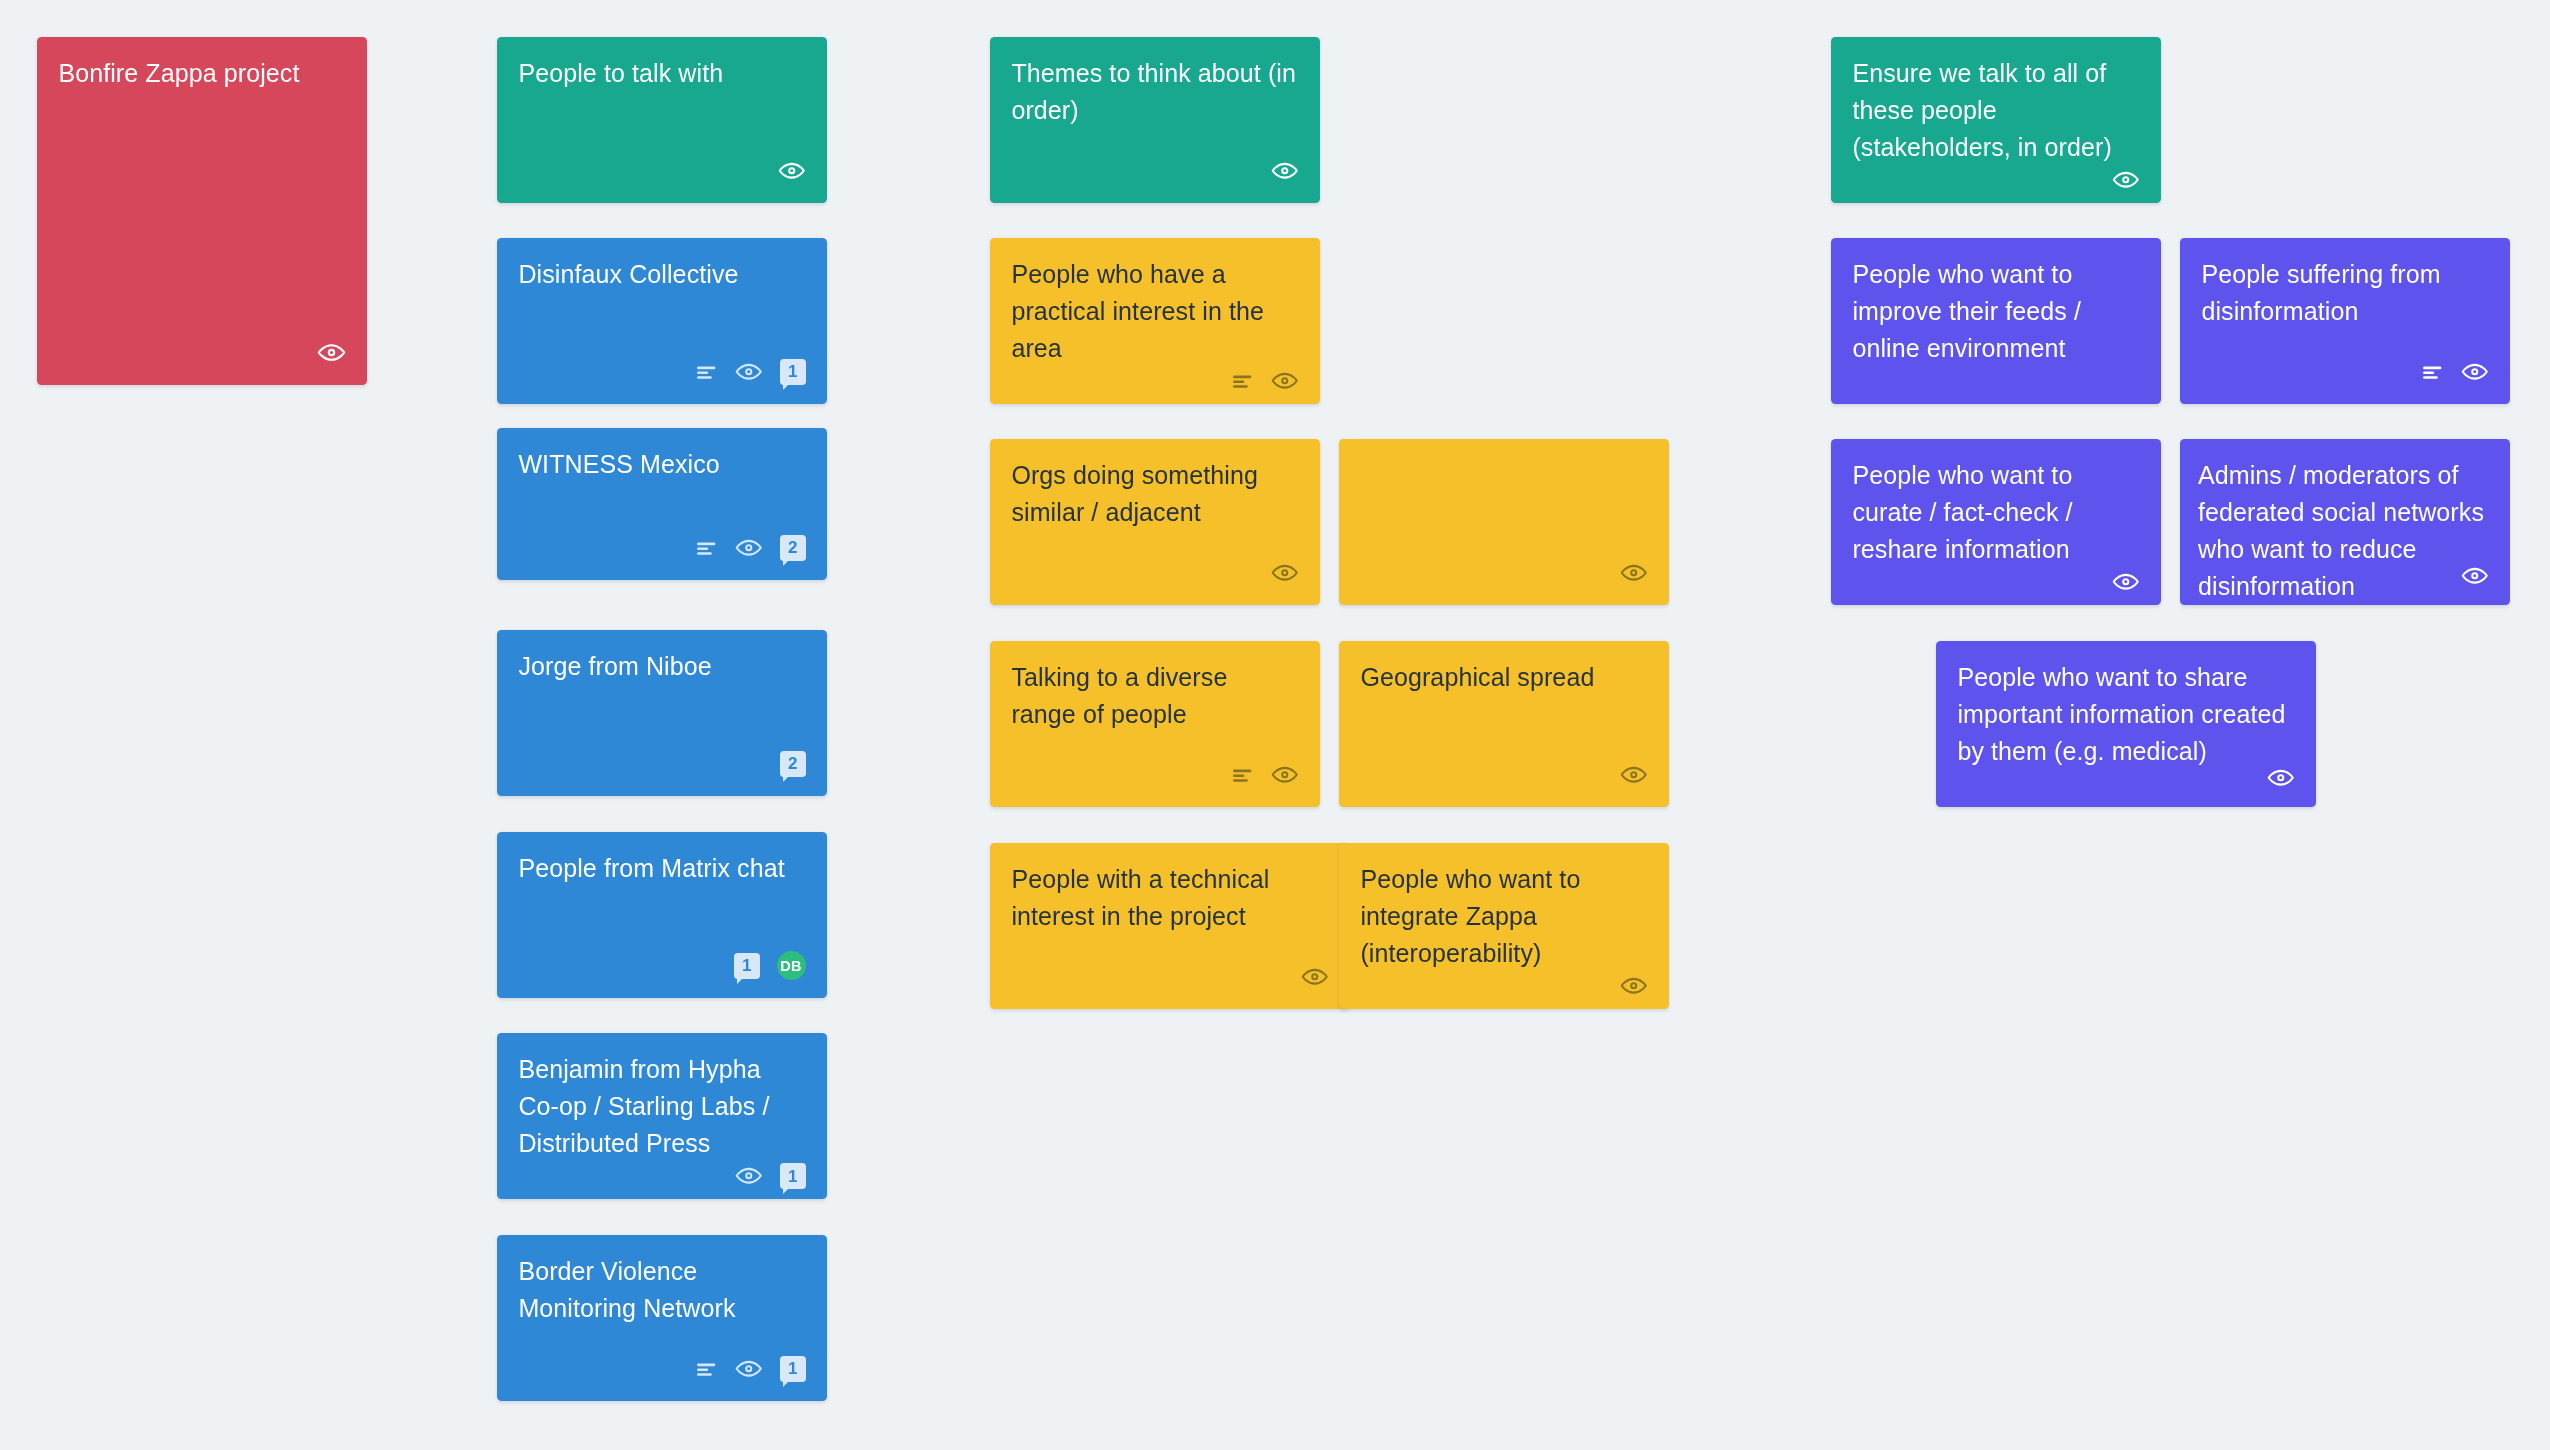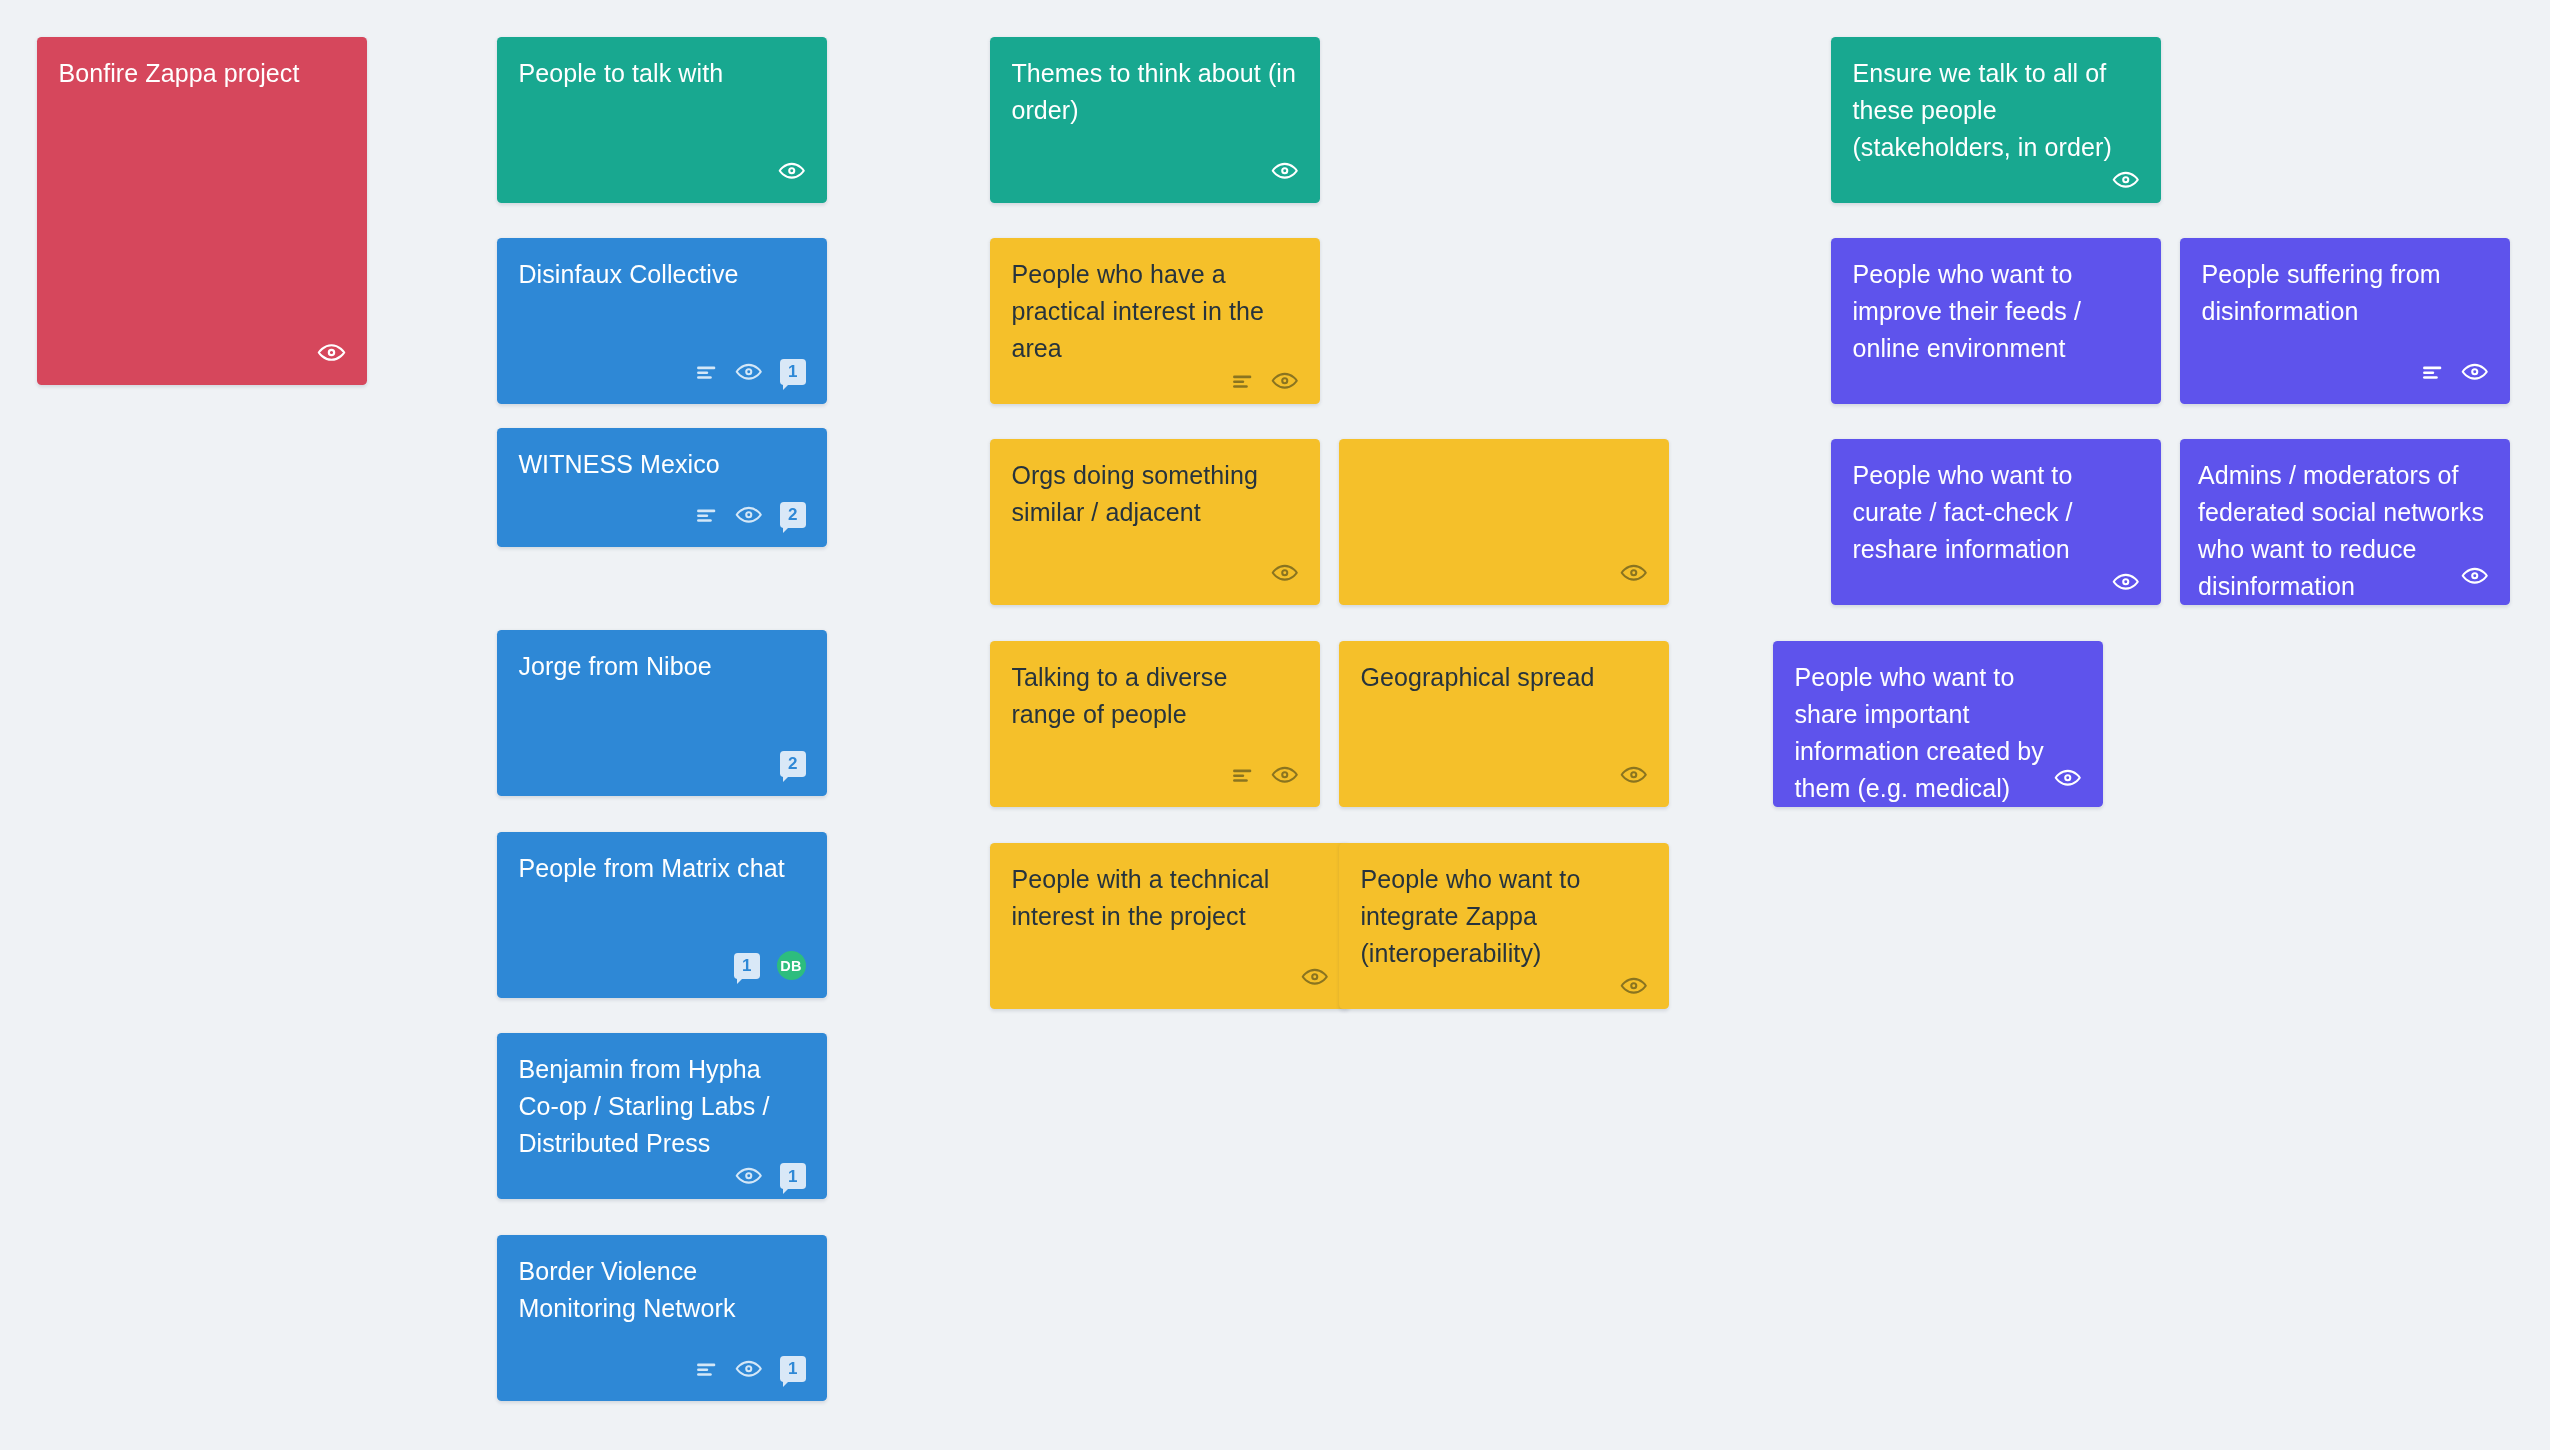--- a/index.html
+++ b/index.html
@@ -137,21 +137,21 @@
       <span class="icon ic-blue">
         <svg width="27.5" height="27.5" viewBox="0 0 24 24" fill="none" stroke="currentColor" stroke-width="1.8" stroke-linecap="round" stroke-linejoin="round">
             <path d="M1.5 12s3.8-6 10.5-6 10.5 6 10.5 6-3.8 6-10.5 6S1.5 12 1.5 12z"></path>
             <circle cx="12" cy="12" r="2.2"></circle>
           </svg>
       </span>
       <span class="badge">1</span>
     </div>
   </div>
 
-  <div class="card c-blue" style="left:497px; top:428px; width:330px; height:119px;">
+  <div class="card c-blue" style="left:497px; top:428px; width:330px; height:152px;">
     <div class="card-title">WITNESS Mexico</div>
     <div class="card-footer">
       <span class="icon ic-blue">
         <svg width="24.4" height="24.4" viewBox="0 0 24 24" fill="currentColor">
             <rect x="3" y="6.5" width="18" height="2.6" rx="1.3"></rect>
             <rect x="3" y="11.2" width="11" height="2.6" rx="1.3"></rect>
             <rect x="3" y="15.9" width="14.5" height="2.6" rx="1.3"></rect>
           </svg>
       </span>
       <span class="icon ic-blue">
@@ -381,21 +381,21 @@
     <div class="card-footer" style="position:absolute; right:21.4px; bottom:15.3px; margin-top:0; height:auto;">
       <span class="icon ic-light">
         <svg width="27.5" height="27.5" viewBox="0 0 24 24" fill="none" stroke="currentColor" stroke-width="1.8" stroke-linecap="round" stroke-linejoin="round">
             <path d="M1.5 12s3.8-6 10.5-6 10.5 6 10.5 6-3.8 6-10.5 6S1.5 12 1.5 12z"></path>
             <circle cx="12" cy="12" r="2.2"></circle>
           </svg>
       </span>
     </div>
   </div>
 
-  <div class="card c-purple" style="left:1773px; top:641px; width:330px; height:166px; padding-bottom:7.6px;">
+  <div class="card c-purple" style="left:1936px; top:641px; width:380px; height:166px; padding-bottom:7.6px;">
     <div class="card-title">People who want to share important information created by them (e.g. medical)</div>
     <div class="card-footer" style="position:absolute; right:21.4px; bottom:15.3px; margin-top:0; height:auto;">
       <span class="icon ic-light">
         <svg width="27.5" height="27.5" viewBox="0 0 24 24" fill="none" stroke="currentColor" stroke-width="1.8" stroke-linecap="round" stroke-linejoin="round">
             <path d="M1.5 12s3.8-6 10.5-6 10.5 6 10.5 6-3.8 6-10.5 6S1.5 12 1.5 12z"></path>
             <circle cx="12" cy="12" r="2.2"></circle>
           </svg>
       </span>
     </div>
   </div>

